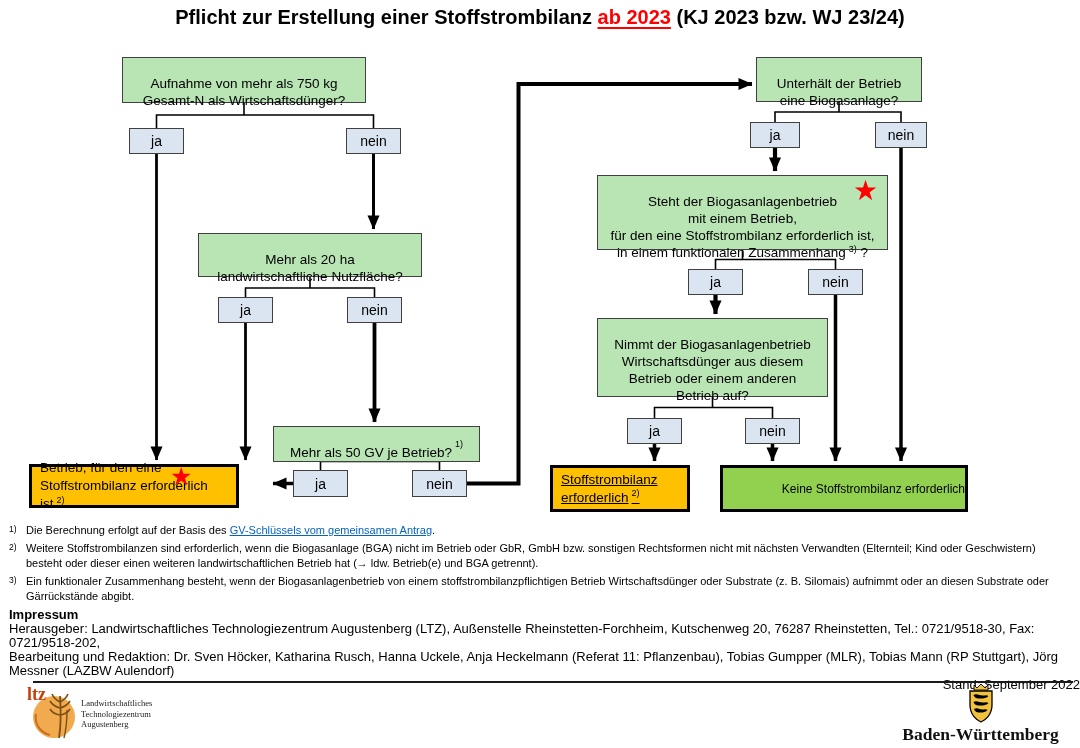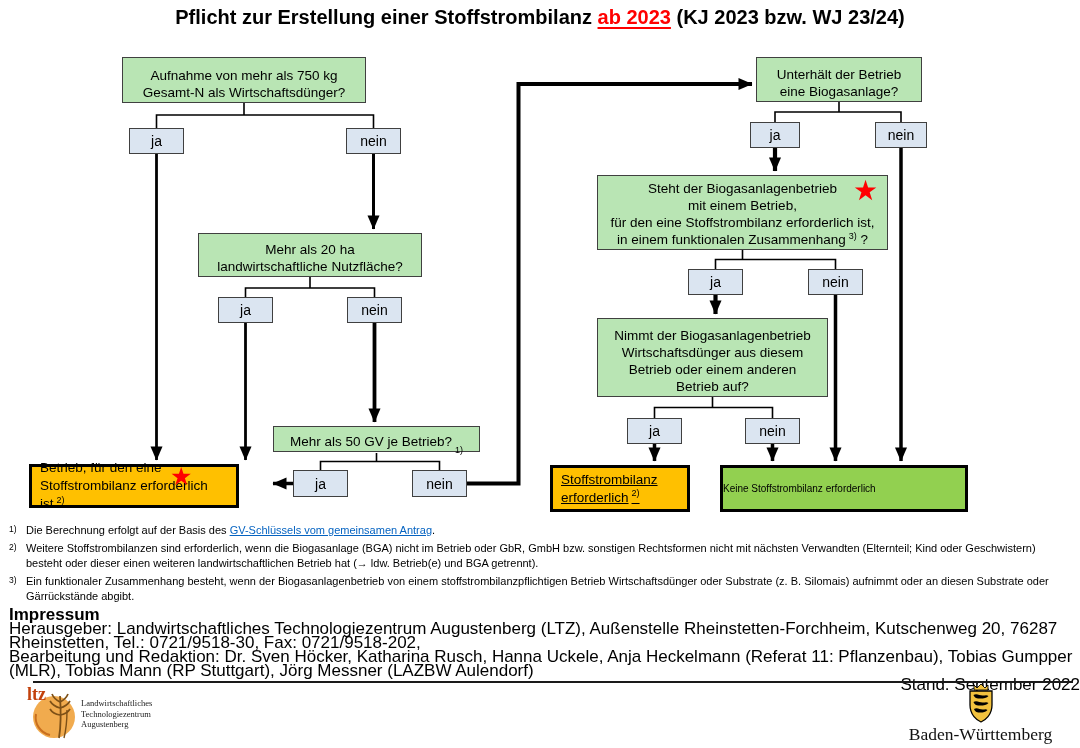--- a/index.html
+++ b/index.html
@@ -5,51 +5,51 @@
   html,body{margin:0;padding:0;background:#fff;}
   .canvas{position:relative;width:1080px;height:748px;background:#ffffff;overflow:hidden;
           font-family:"Liberation Sans",sans-serif;color:#000;}
   
   .title{position:absolute;top:6px;left:0;width:100%;text-align:center;
          font-size:20px;font-weight:bold;letter-spacing:0;}
   .title .hl{color:#ff0000;text-decoration:underline;text-underline-offset:3px;text-decoration-thickness:2px;}
   .subtitle{position:absolute;top:33px;left:0;width:100%;text-align:center;font-size:15px;}
   
   .qbox{position:absolute;background:#b9e5b4;border:1.5px solid #404040;
-        display:flex;align-items:flex-end;justify-content:center;text-align:center;
-        font-size:13.5px;line-height:17px;white-space:pre-line;padding:1px 3px;box-sizing:border-box;}
+        display:flex;align-items:flex-start;justify-content:center;text-align:center;
+        font-size:13.5px;line-height:17px;white-space:pre-line;padding:17px 3px;box-sizing:border-box;}
   .yn{position:absolute;background:#dbe5f1;border:1.5px solid #404040;
       display:flex;align-items:center;justify-content:center;font-size:14px;box-sizing:border-box;}
   .res-orange{position:absolute;background:#ffc000;border:3px solid #000;box-sizing:border-box;
       display:flex;align-items:center;font-size:13.5px;line-height:18px;white-space:pre-line;
       padding:2px 8px;text-align:left;}
   .res-green{position:absolute;background:#92d050;border:3px solid #000;box-sizing:border-box;
-      display:flex;align-items:center;justify-content:flex-start;font-size:10px;text-align:center;}
+      display:flex;align-items:center;justify-content:flex-end;font-size:12px;text-align:center;}
   sup.ref{font-size:9px;vertical-align:super;margin-left:3px;line-height:0;}
   .star{position:absolute;color:#ff0000;pointer-events:none;}
   .star.s1{right:9px;top:6px;font-size:28px;}
   .star.s2{left:138px;top:0px;font-size:25px;}
   svg.connectors{position:absolute;left:0;top:0;}
   
   .notes{position:absolute;left:9px;right:8px;top:523px;font-size:11px;line-height:15px;}
   .footnote{position:relative;padding-left:17px;margin-bottom:3px;}
   .footnote sup{position:absolute;left:0;top:-1px;font-size:8.5px;}
   .link{color:#0563c1;text-decoration:underline;cursor:pointer;}
-  .impressum{position:absolute;left:9px;right:0;top:608px;font-size:17px;line-height:14px;}
+  .impressum{position:absolute;left:9px;right:0;top:608px;font-size:13px;line-height:14px;}
   .impressum .head{font-weight:bold;}
   .stand{text-align:right;margin-top:0px;}
   .divider{position:absolute;left:33px;right:7px;top:681px;border-top:2.5px solid #1a1a1a;}
   
   .ltz-logo{position:absolute;left:27px;top:686px;display:flex;align-items:center;}
   .ltz-graphic{position:relative;width:50px;height:56px;}
   .ltz-abbr{position:absolute;left:0;top:-2px;font-family:"Liberation Serif",serif;
             font-weight:bold;font-size:18px;color:#c2410c;}
   .ltz-text{margin-left:4px;font-family:"Liberation Serif",serif;font-size:8.5px;
             line-height:10.5px;color:#222;}
-  .bw-logo{position:absolute;right:12px;top:684px;width:175px;display:flex;flex-direction:column;align-items:center;}
+  .bw-logo{position:absolute;right:12px;top:684px;width:175px;display:flex;flex-direction:column;align-items:center;font-weight:bold;}
   .bw-text{font-family:"Liberation Serif",serif;font-size:17.5px;color:#111;margin-top:1px;}
 </style>
 </head>
 <body>
 
 <div class="canvas">
 
   <div class="title"><span>Pflicht zur Erstellung einer Stoffstrombilanz </span><span class="hl">ab 2023</span><span> (KJ 2023 bzw. WJ 23/24)</span></div>
 
   <svg class="connectors" width="1080" height="748">

